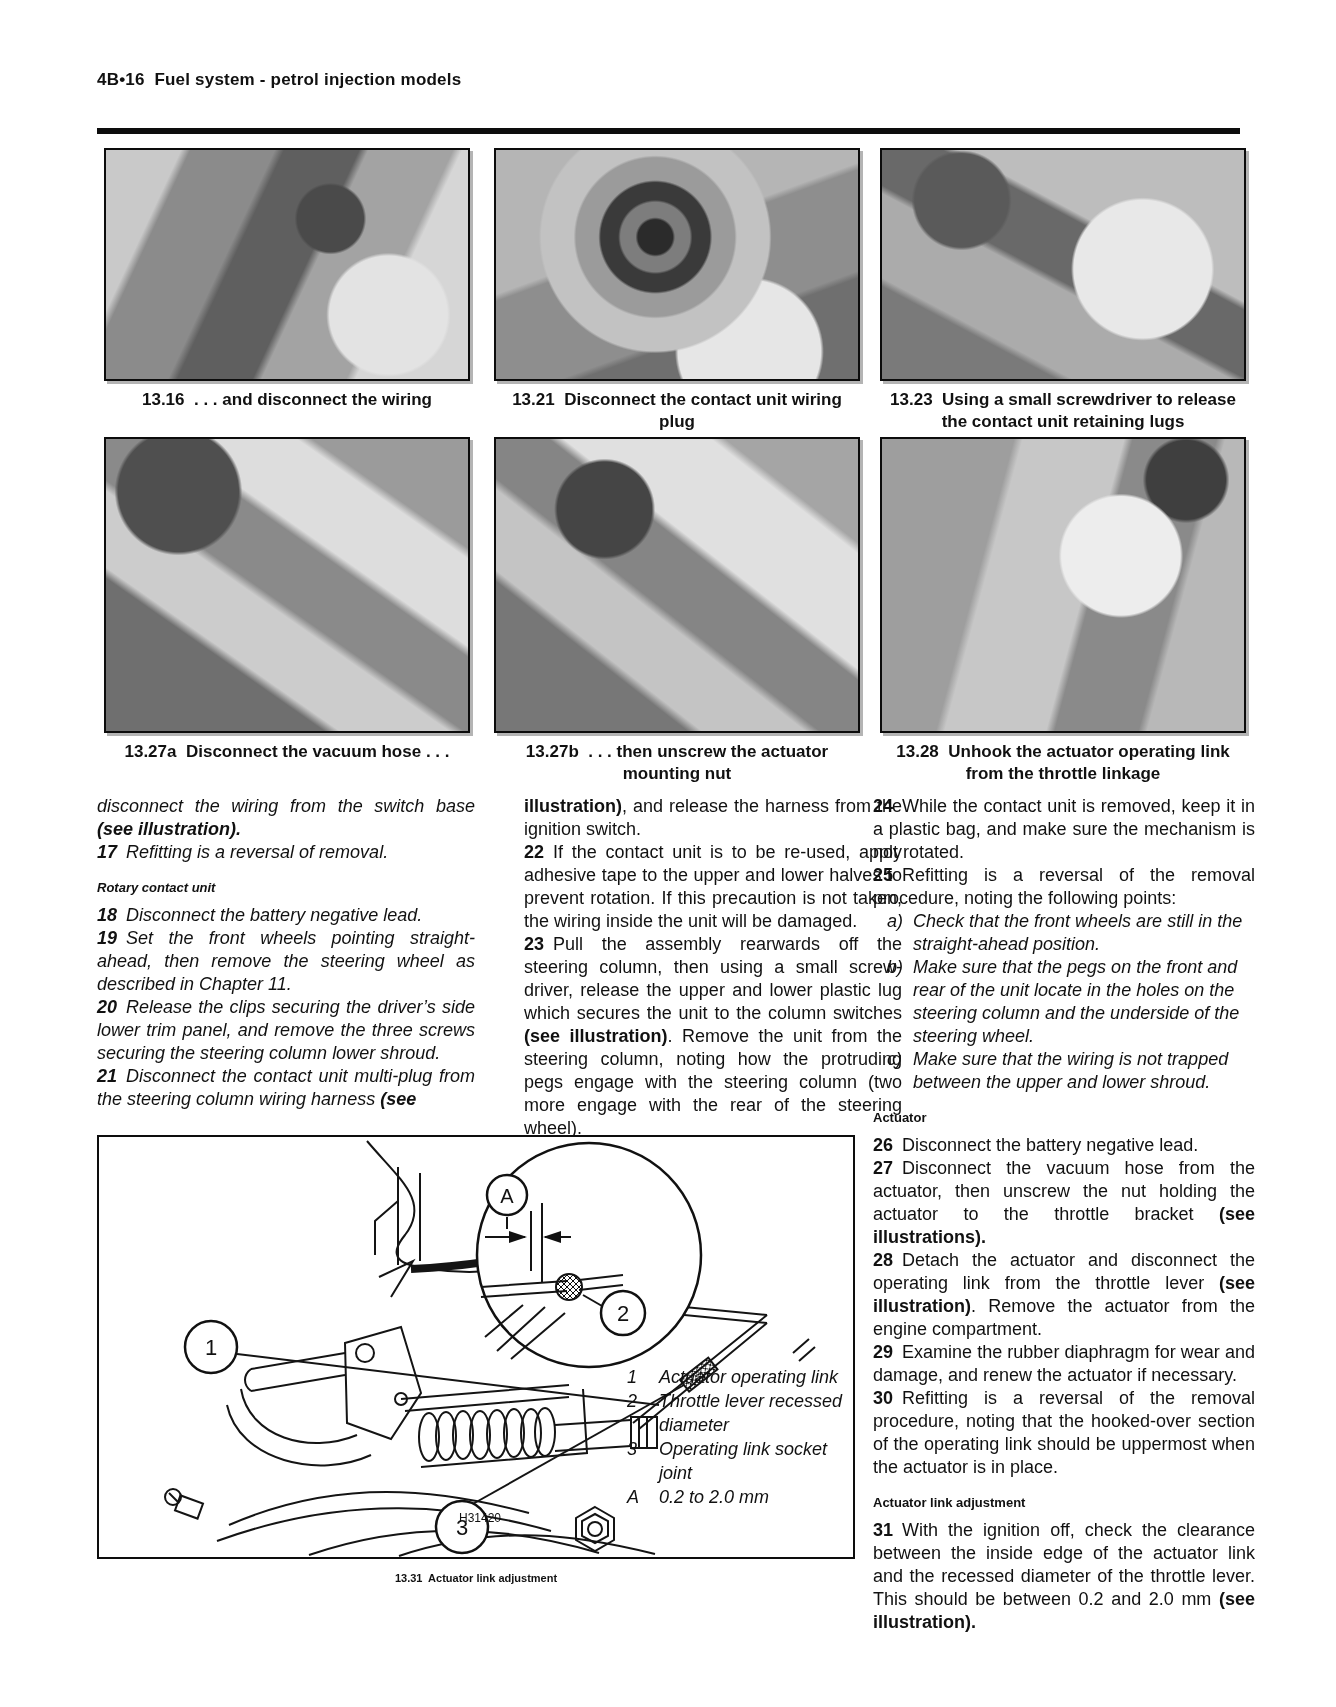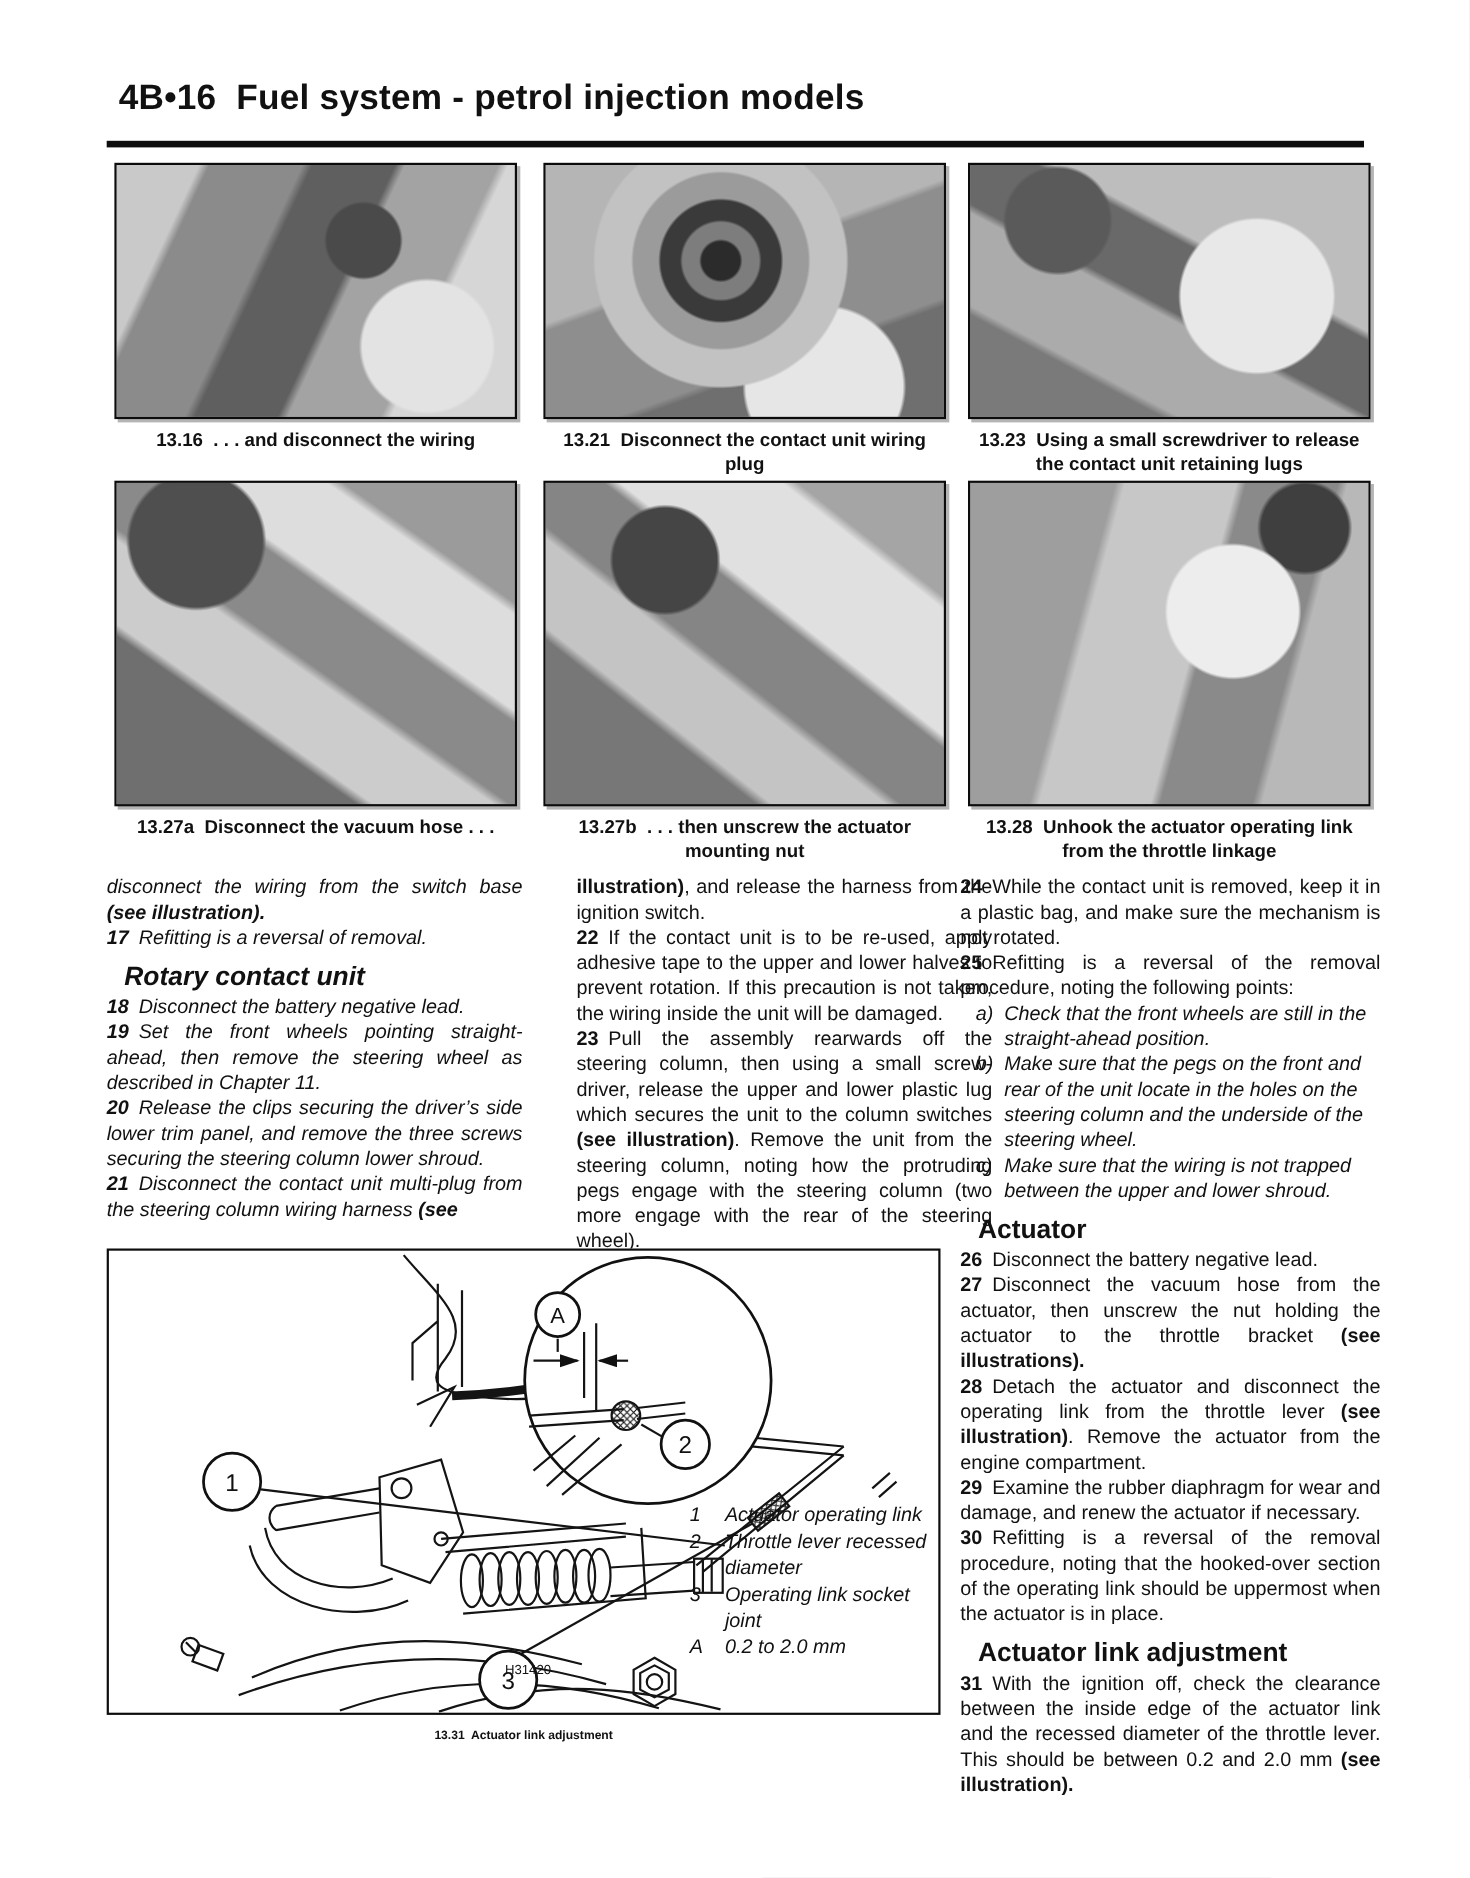--- a/index.html
+++ b/index.html
@@ -1,18 +1,18 @@
 <!DOCTYPE html>
 <html><head>
 <meta charset="utf-8">
 <style>
   html,body{margin:0;padding:0;background:#e8e8e8;}
   .page{position:relative;width:1336px;height:1707px;background:#ffffff;margin:0 auto;
         font-family:"Liberation Sans","DejaVu Sans",sans-serif;color:#111;overflow:hidden;}
-  .hdr{position:absolute;left:108px;top:70px;font-size:32px;font-weight:bold;
+  .hdr{position:absolute;left:97px;top:70px;font-size:17px;font-weight:bold;
        letter-spacing:.2px;white-space:pre-wrap;}
   .rule{position:absolute;left:97px;top:128px;width:1143px;height:6px;background:#0d0d0d;}
 
   
   .cell{position:absolute;width:390px;}
   .c0{left:92px;top:148px;}  .c1{left:482px;top:148px;}  .c2{left:868px;top:148px;}
   .c3{left:92px;top:437px;}  .c4{left:482px;top:437px;}  .c5{left:868px;top:437px;}
   .photo{width:362px;margin:0 auto;border:2px solid #0c0c0c;box-shadow:3px 3px 0 rgba(40,40,40,.35);
          background:#a9a9a9;}
   .c0 .photo,.c1 .photo,.c2 .photo{height:229px;}
@@ -41,21 +41,21 @@
   .ph5{background:
       radial-gradient(circle at 66% 40%, #ededed 0 20%, rgba(0,0,0,0) 21%),
       radial-gradient(circle at 84% 14%, #3f3f3f 0 10%, rgba(0,0,0,0) 11%),
       linear-gradient(105deg,#9e9e9e 0 30%,#c7c7c7 32% 55%,#8a8a8a 57% 76%,#b8b8b8 78%);}
 
   
   .col{position:absolute;top:795px;width:378px;font-size:18px;line-height:23px;}
   #col0{left:97px;font-style:italic;} #col1{left:503px;margin-left:21px;} #col2{left:873px;width:382px;}
   .para{margin:0;text-align:justify;}
   .pnum{margin-right:9px;}
-  .subhead{font-weight:bold;font-size:24px;margin:12px 0 5px 16px;}
+  .subhead{font-weight:bold;font-size:13px;margin:12px 0 5px 0;}
   .itlist{font-style:italic;}
   .li{display:flex;margin:0;}
   .li .lbl{flex:0 0 26px;margin-left:14px;}
   .li .ltx{flex:1;font-style:italic;}
 
   
   .diagram{position:absolute;left:97px;top:1135px;width:754px;height:420px;
            border:2px solid #0d0d0d;background:#fff;}
   .legend{position:absolute;left:528px;top:228px;width:220px;font-style:italic;
           font-size:18px;line-height:24px;}

